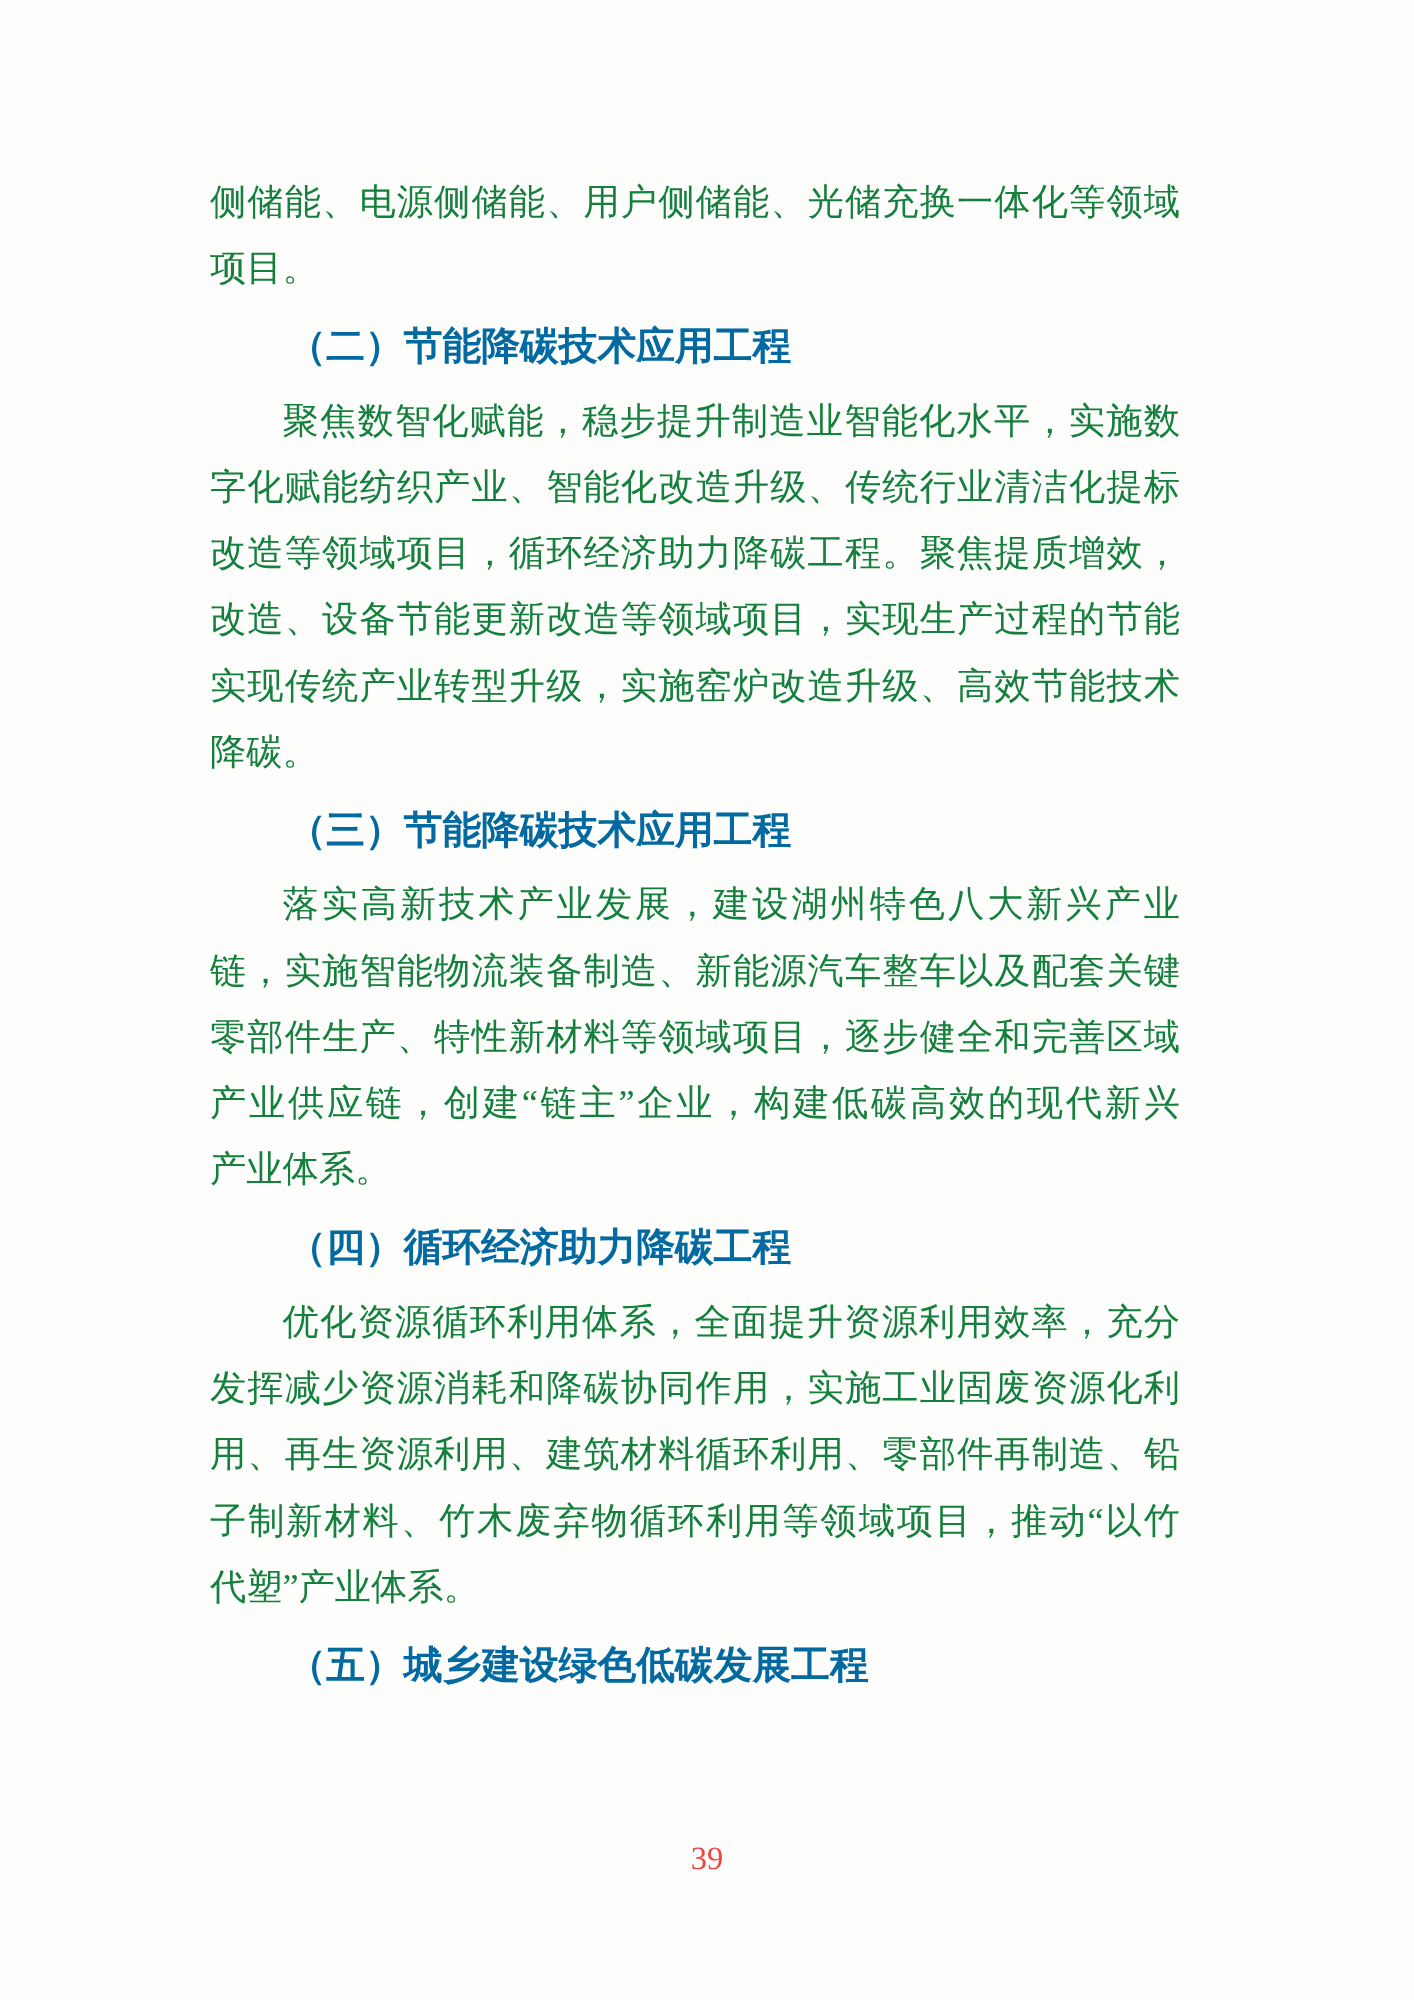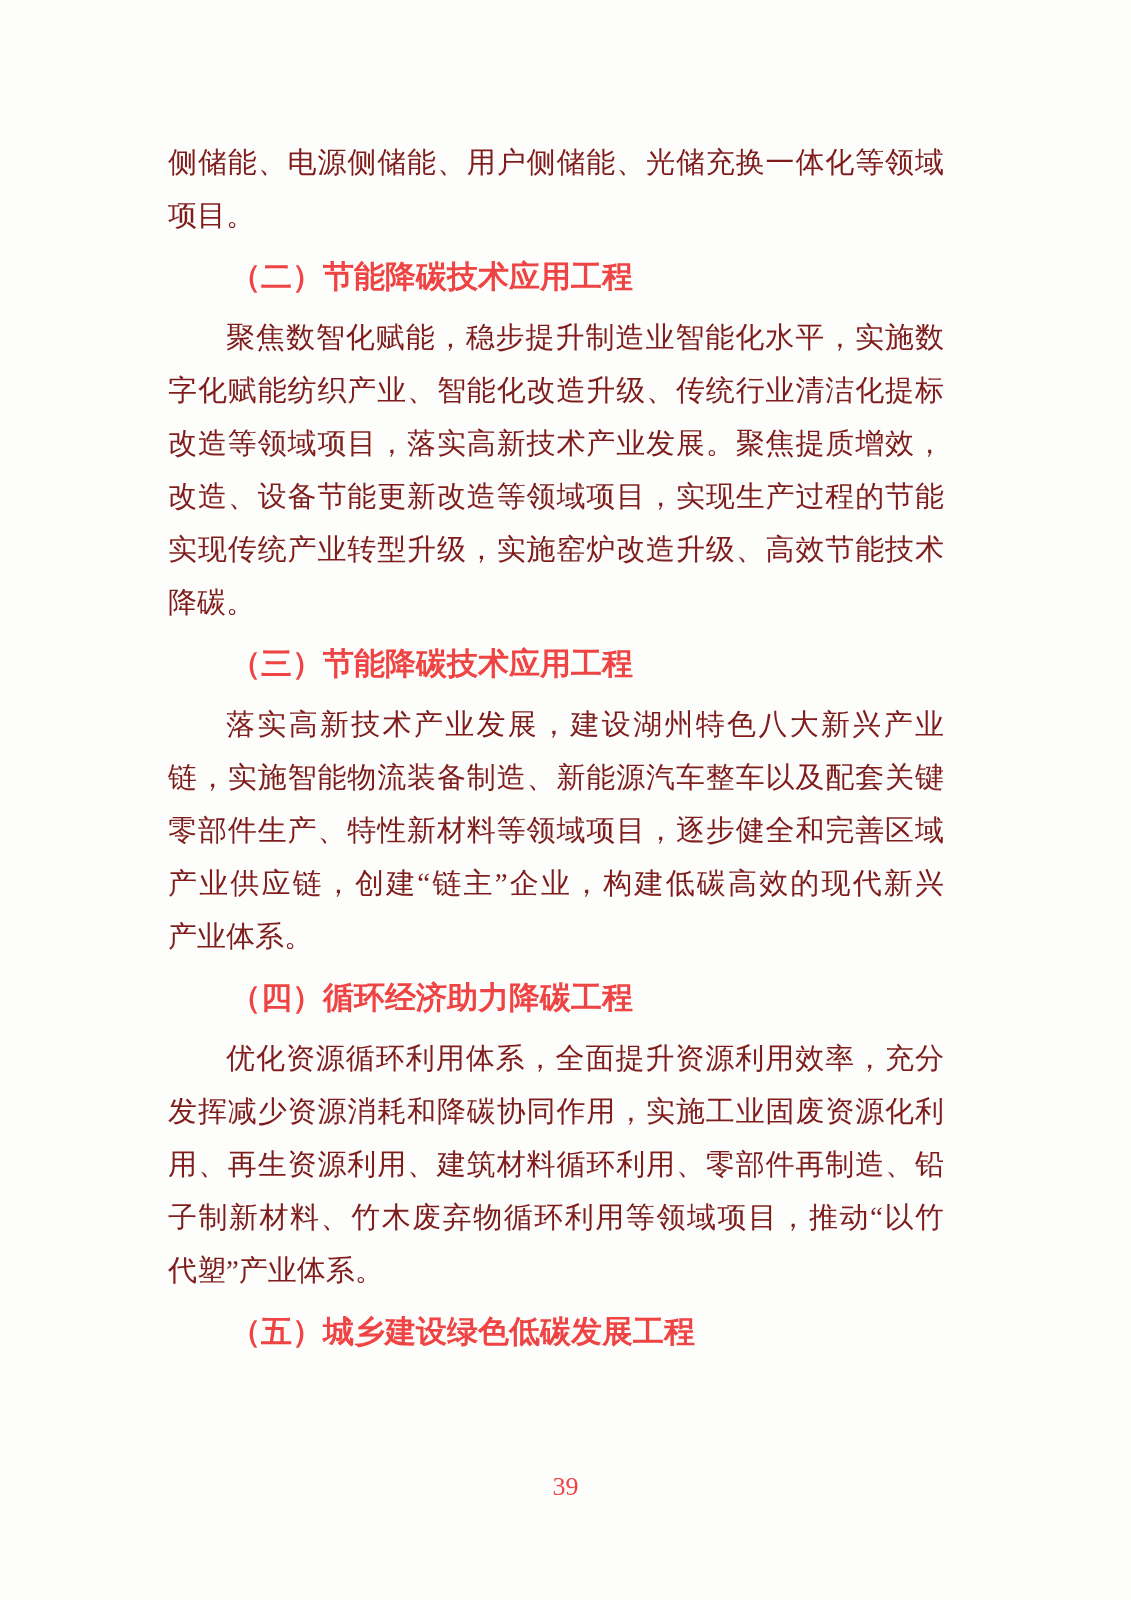--- a/index.html
+++ b/index.html
@@ -18,37 +18,37 @@
   }
   .content {
     position: absolute;
     left: 168px;
     top: 136px;
     width: 776px;
   }
   .line {
     font-size: 29px;
     line-height: 53px;
-    color: #7f1d1d;
+    color: #15803d;
     white-space: nowrap;
     text-align: justify;
     text-align-last: justify;
     font-weight: 400;
   }
   .line.indent { text-indent: 2em; }
   .line.short {
     text-align: center;
     text-align-last: left;
   }
   .heading {
     font-family: "Liberation Sans", "DejaVu Sans", sans-serif;
     font-size: 31px;
     line-height: 53px;
     font-weight: 700;
-    color: #ef4444;
+    color: #0369a1;
     text-indent: 2em;
     white-space: nowrap;
     margin: 8px 0;
   }
   .page-number {
     position: absolute;
     left: 0;
     right: 0;
     top: 1472px;
     text-align: center;
@@ -64,21 +64,21 @@
 <div class="page">
   <div class="content">
 
     <div class="line">侧储能、电源侧储能、用户侧储能、光储充换一体化等领域</div>
     <div class="line short">项目。</div>
 
     <div class="heading">（二）节能降碳技术应用工程</div>
 
     <div class="line indent">聚焦数智化赋能，稳步提升制造业智能化水平，实施数</div>
     <div class="line">字化赋能纺织产业、智能化改造升级、传统行业清洁化提标</div>
-    <div class="line">改造等领域项目，落实高新技术产业发展。聚焦提质增效，</div>
+    <div class="line">改造等领域项目，循环经济助力降碳工程。聚焦提质增效，</div>
     <div class="line">改造、设备节能更新改造等领域项目，实现生产过程的节能</div>
     <div class="line">实现传统产业转型升级，实施窑炉改造升级、高效节能技术</div>
     <div class="line short">降碳。</div>
 
     <div class="heading">（三）节能降碳技术应用工程</div>
 
     <div class="line indent">落实高新技术产业发展，建设湖州特色八大新兴产业</div>
     <div class="line">链，实施智能物流装备制造、新能源汽车整车以及配套关键</div>
     <div class="line">零部件生产、特性新材料等领域项目，逐步健全和完善区域</div>
     <div class="line">产业供应链，创建“链主”企业，构建低碳高效的现代新兴</div>

